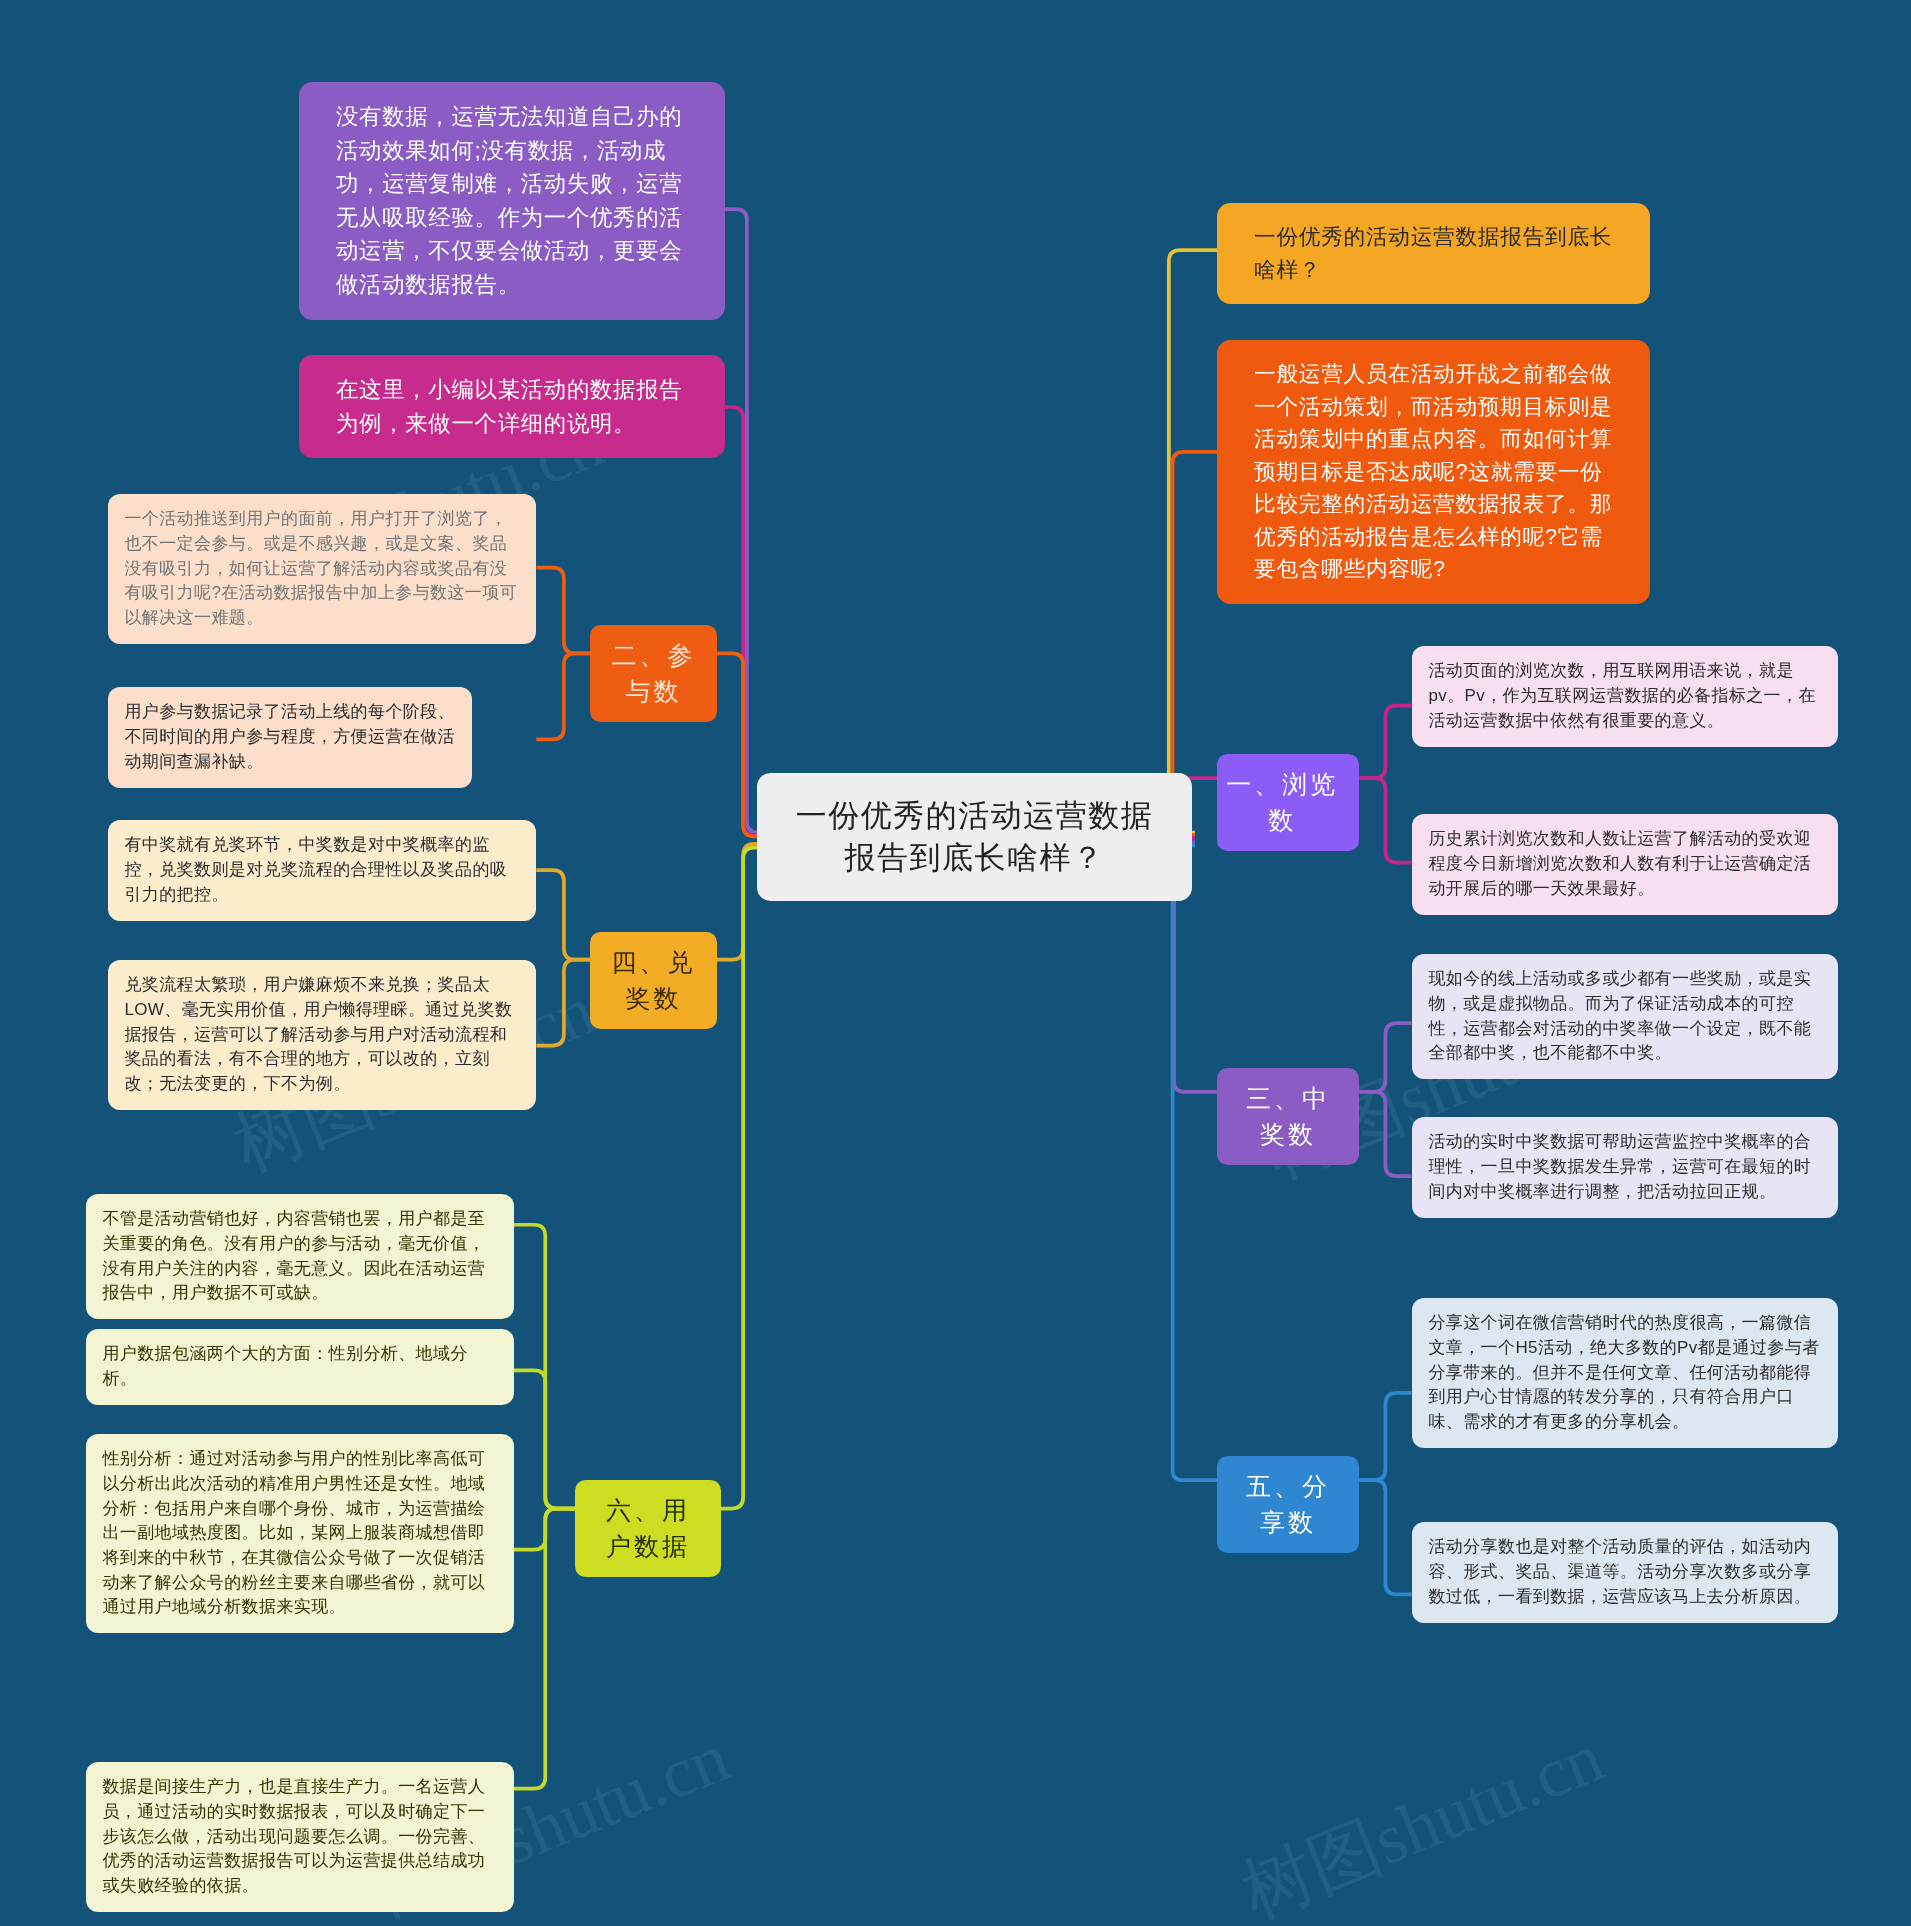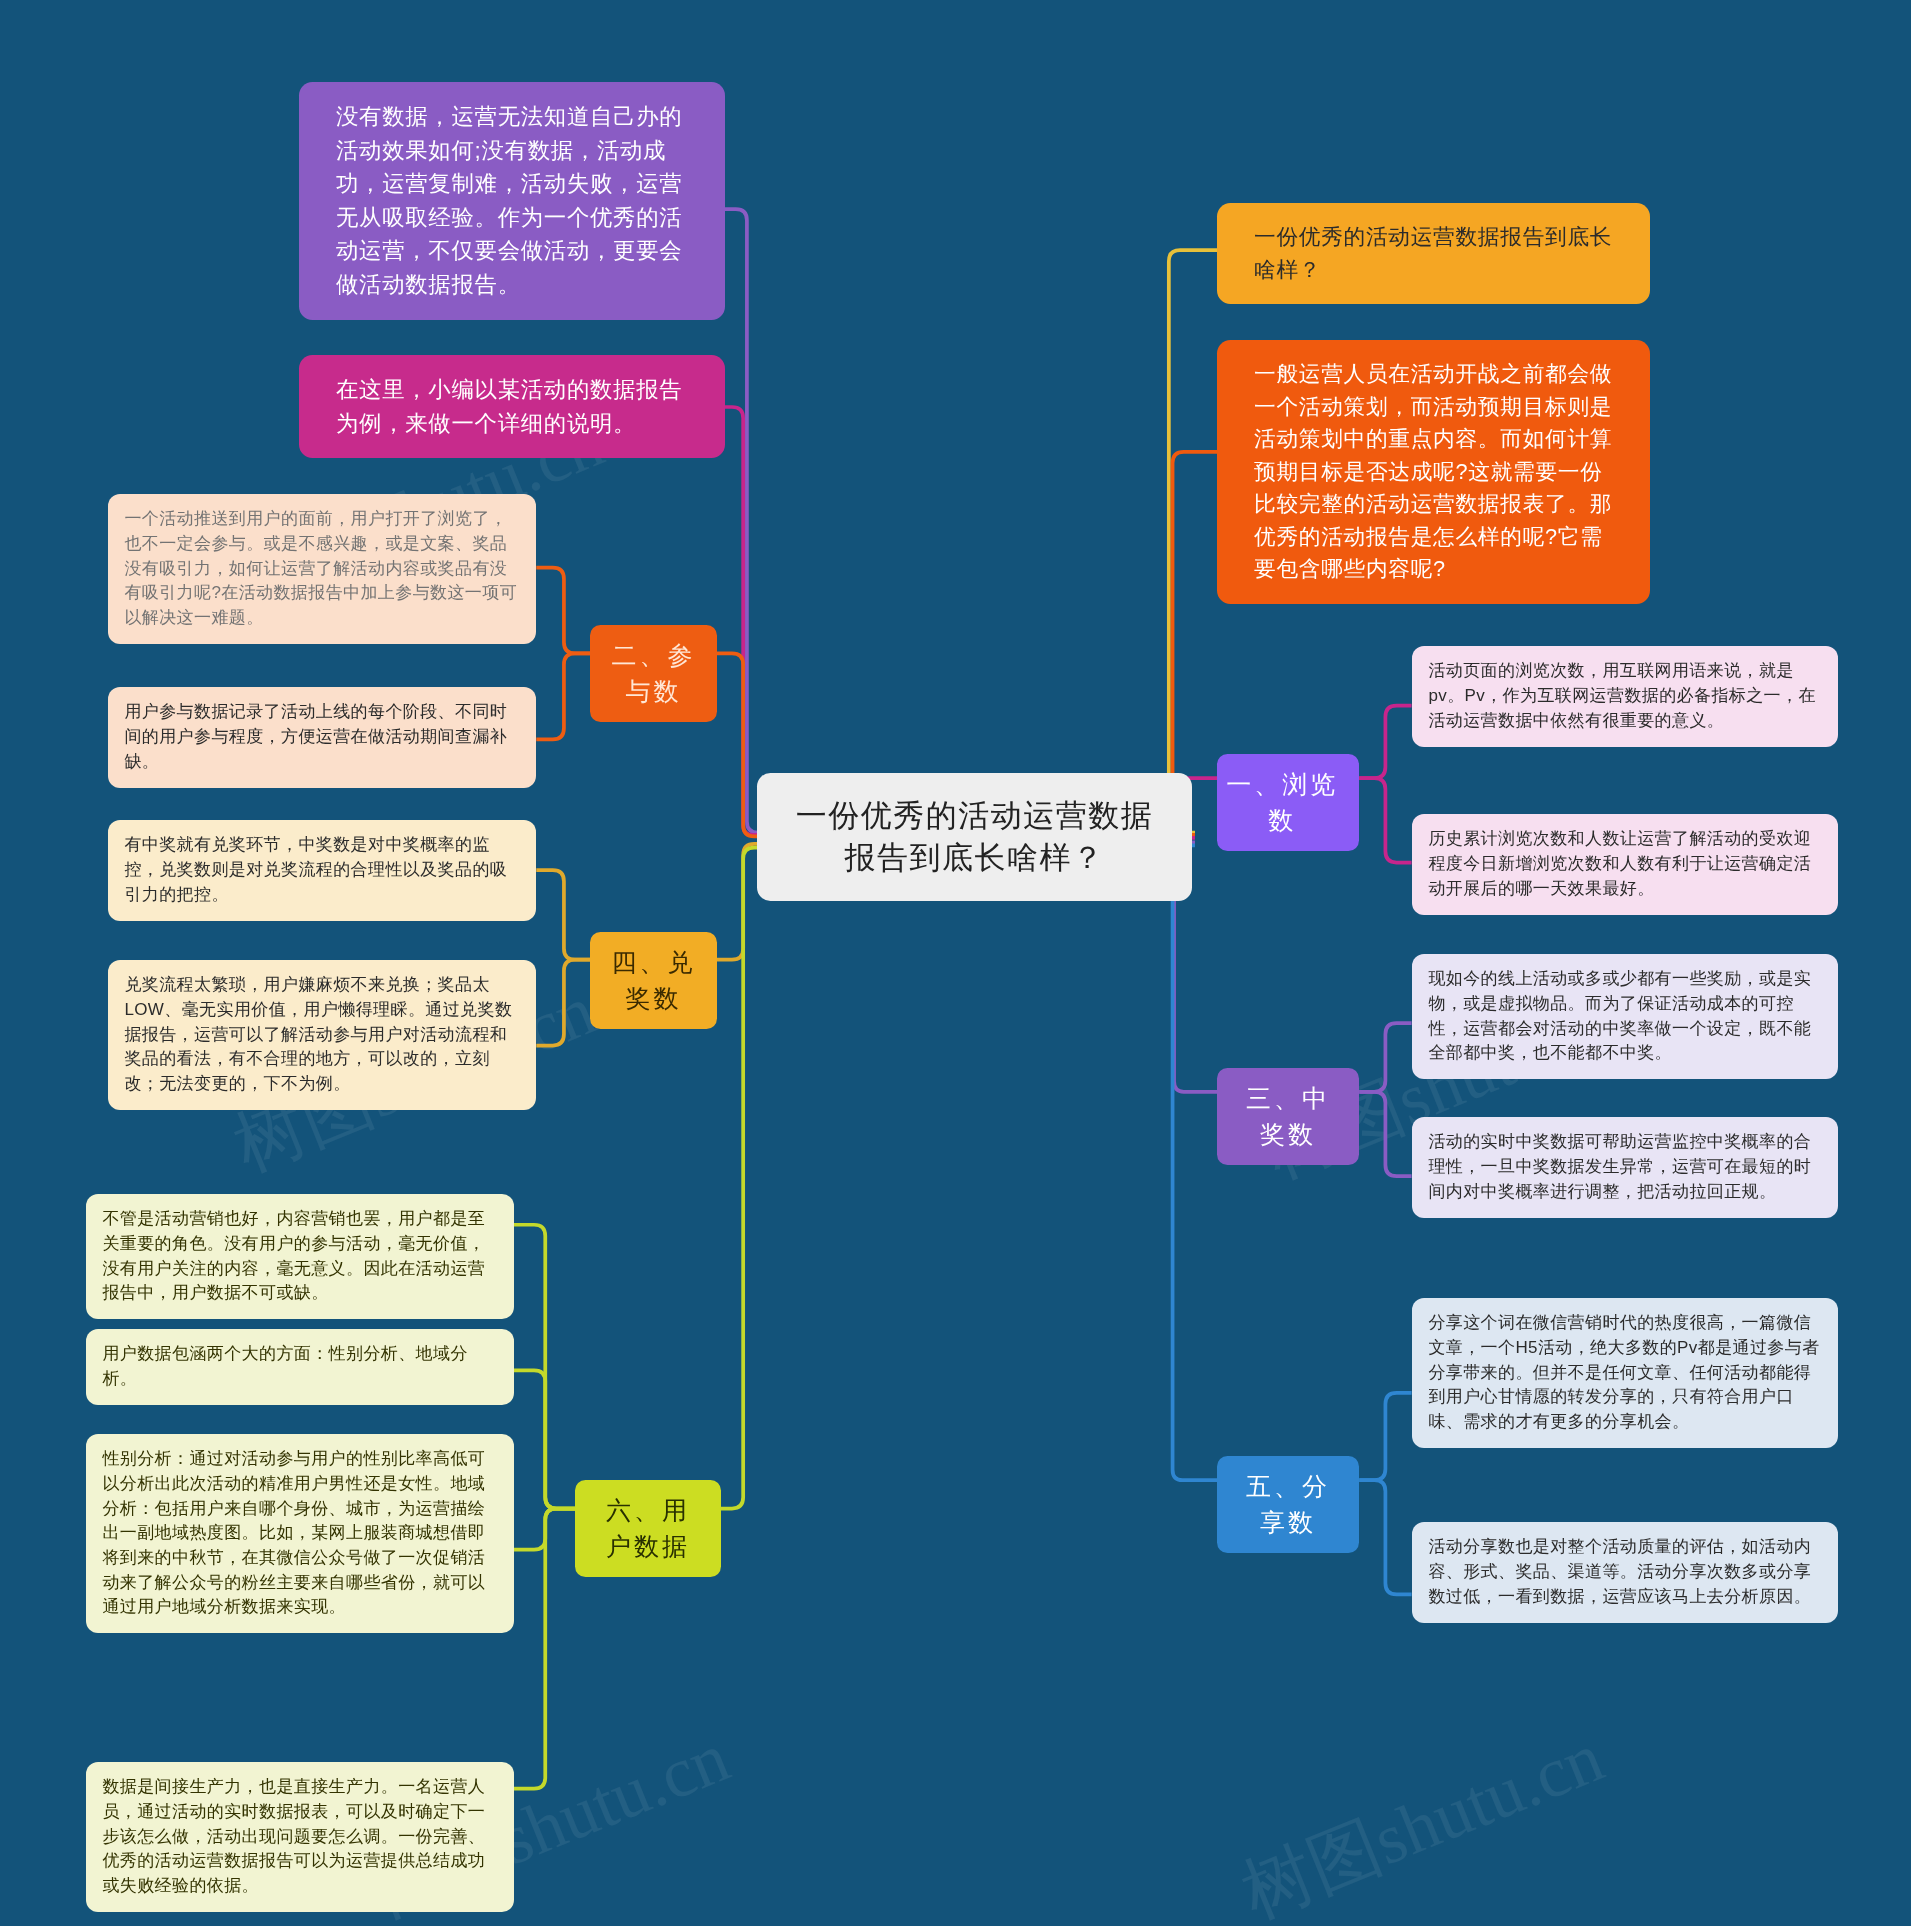--- a/index.html
+++ b/index.html
@@ -115,21 +115,21 @@
   <div class="node intro" style="left:299px;top:355px;width:426px;background:#c72b8c;">在这里，小编以某活动的数据报告为例，来做一个详细的说明。</div>
 
   <div class="node intro" style="left:1217px;top:203px;width:433px;background:#f5a623;color:#2b2b2b;font-size:21.7px;">一份优秀的活动运营数据报告到底长啥样？</div>
 
   <div class="node intro" style="left:1217px;top:340px;width:433px;background:#f05a0e;font-size:21.7px;">一般运营人员在活动开战之前都会做一个活动策划，而活动预期目标则是活动策划中的重点内容。而如何计算预期目标是否达成呢?这就需要一份比较完整的活动运营数据报表了。那优秀的活动报告是怎么样的呢?它需要包含哪些内容呢?</div>
 
   <div class="node branch" style="left:590px;top:625px;width:127px;background:#ee5d12;color:#ffe7d6;">二、参与数</div>
 
   <div class="node leaf" style="left:108px;top:494px;width:428px;background:#fbdfcb;color:#737373;">一个活动推送到用户的面前，用户打开了浏览了，也不一定会参与。或是不感兴趣，或是文案、奖品没有吸引力，如何让运营了解活动内容或奖品有没有吸引力呢?在活动数据报告中加上参与数这一项可以解决这一难题。</div>
 
-  <div class="node leaf" style="left:108px;top:687px;width:428px;background:#fbdfcb;color:#2b2b2b;">用户参与数据记录了活动上线的每个阶段、不同时间的用户参与程度，方便运营在做活动期间查漏补缺。</div>
+  <div class="node leaf" style="left:108px;top:687px;width:364px;background:#fbdfcb;color:#2b2b2b;">用户参与数据记录了活动上线的每个阶段、不同时间的用户参与程度，方便运营在做活动期间查漏补缺。</div>
 
   <div class="node branch" style="left:590px;top:932px;width:127px;background:#f2ad25;color:#3a2a00;">四、兑奖数</div>
 
   <div class="node leaf" style="left:108px;top:820px;width:428px;background:#fbeccb;color:#2b2b2b;">有中奖就有兑奖环节，中奖数是对中奖概率的监控，兑奖数则是对兑奖流程的合理性以及奖品的吸引力的把控。</div>
 
   <div class="node leaf" style="left:108px;top:960px;width:428px;background:#fbeccb;color:#2b2b2b;">兑奖流程太繁琐，用户嫌麻烦不来兑换；奖品太LOW、毫无实用价值，用户懒得理睬。通过兑奖数据报告，运营可以了解活动参与用户对活动流程和奖品的看法，有不合理的地方，可以改的，立刻改；无法变更的，下不为例。</div>
 
   <div class="node branch" style="left:575px;top:1480px;width:146px;background:#ccdd22;color:#283000;">六、用户数据</div>
 
   <div class="node leaf" style="left:86px;top:1150px;width:428px;background:#f2f4d2;color:#333300;margin-top:44px;">不管是活动营销也好，内容营销也罢，用户都是至关重要的角色。没有用户的参与活动，毫无价值，没有用户关注的内容，毫无意义。因此在活动运营报告中，用户数据不可或缺。</div>

